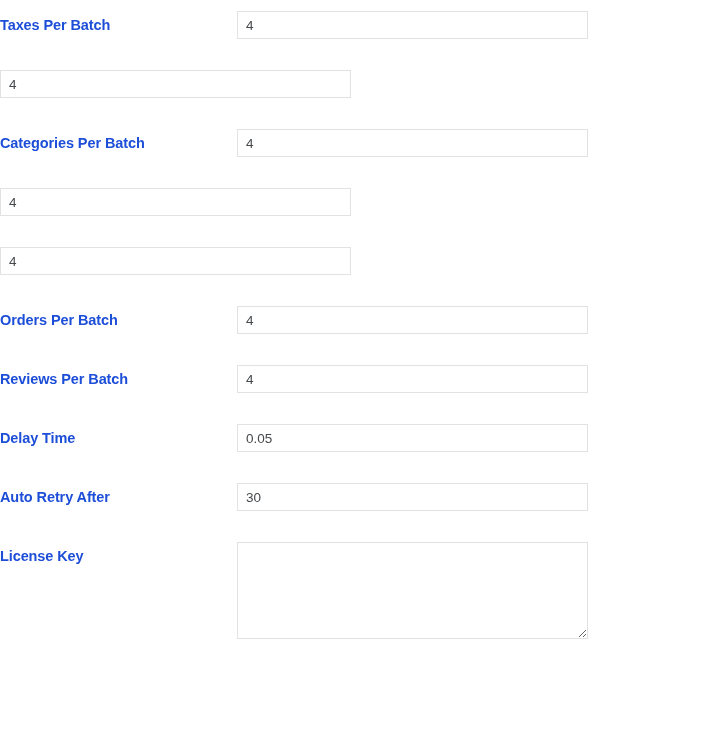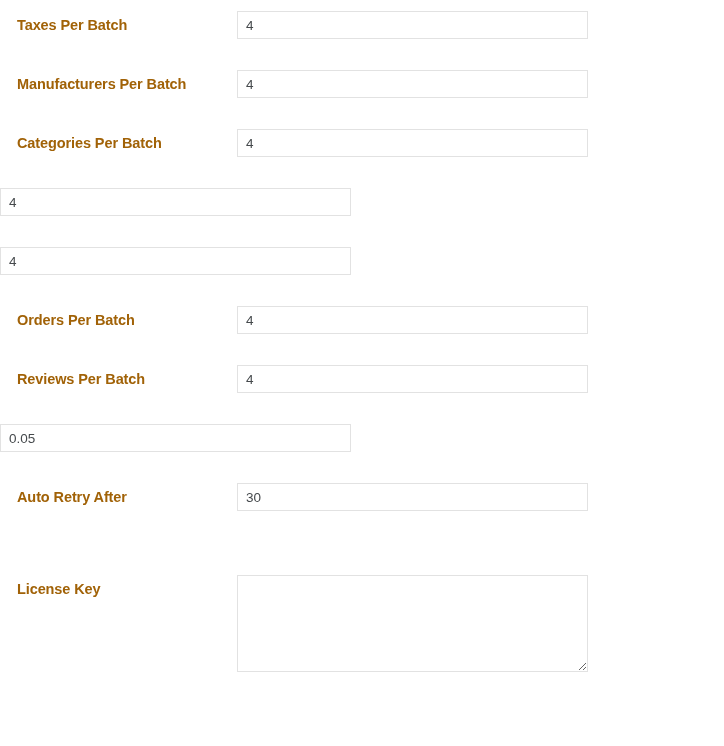--- a/index.html
+++ b/index.html
@@ -27,31 +27,29 @@
 
   .form-row {
     position: relative;
     display: flex;
     align-items: flex-start;
     height: 59px;
   }
 
   .form-row.row-textarea {
     height: 130px;
-    margin-top: 33px;
   }
 
   .field-label {
     box-sizing: border-box;
     width: 237px;
-    padding-left: 17px;
     padding-right: 10px;
     font-size: 14.5px;
     font-weight: 600;
-    color: #a16207;
+    color: #1d4ed8;
     line-height: 28px;
     height: 28px;
     letter-spacing: -0.1px;
     white-space: nowrap;
     font-stretch: condensed;
     text-align: left;
   }
 
   .field-control {
     flex: 0 0 auto;
@@ -103,21 +101,20 @@
 <body>
 
 <div class="settings-form">
     <div class="form-row">
       <label class="field-label">Taxes Per Batch</label>
       <div class="field-control">
         <input type="text" class="text-input" placeholder="" value="4" style="">
       </div>
     </div>
     <div class="form-row">
-      <label class="field-label">Manufacturers Per Batch</label>
       <div class="field-control">
         <input type="text" class="text-input" placeholder="" value="4" style="">
       </div>
     </div>
     <div class="form-row">
       <label class="field-label">Categories Per Batch</label>
       <div class="field-control">
         <input type="text" class="text-input" placeholder="" value="4" style="">
       </div>
     </div>
@@ -137,20 +134,21 @@
         <input type="text" class="text-input" placeholder="" value="4" style="">
       </div>
     </div>
     <div class="form-row">
       <label class="field-label">Reviews Per Batch</label>
       <div class="field-control">
         <input type="text" class="text-input" placeholder="" value="4" style="">
       </div>
     </div>
     <div class="form-row">
+      <label class="field-label">Delay Time</label>
       <div class="field-control">
         <input type="text" class="text-input" placeholder="" value="0.05" style="">
       </div>
     </div>
     <div class="form-row">
       <label class="field-label">Auto Retry After</label>
       <div class="field-control">
         <input type="text" class="text-input" placeholder="" value="30" style="">
       </div>
     </div>

